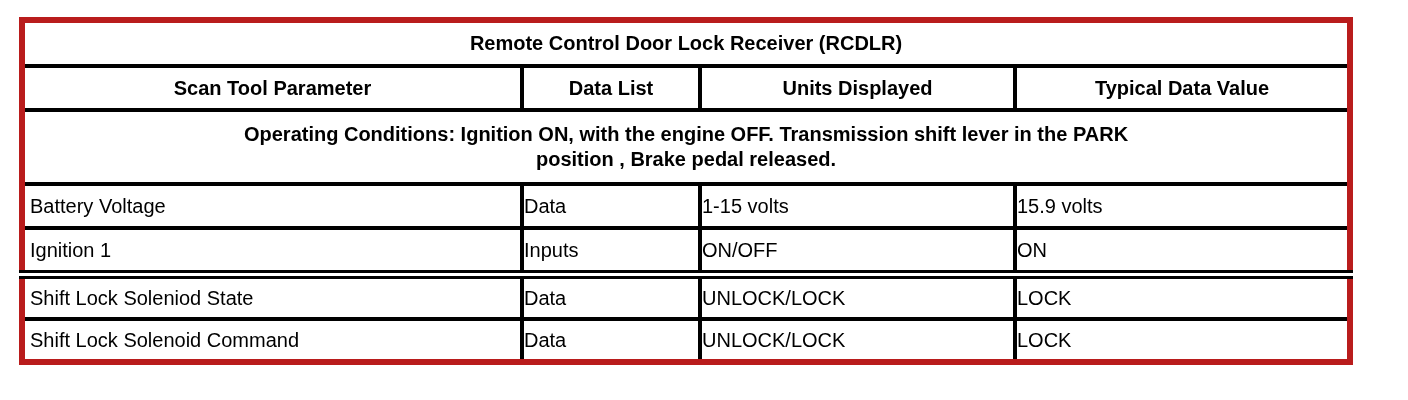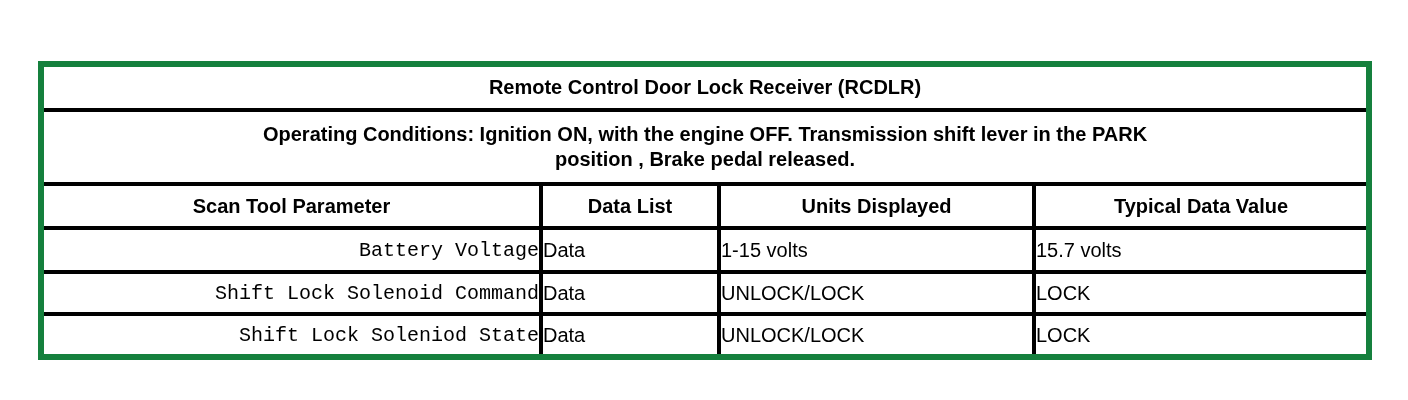--- a/index.html
+++ b/index.html
@@ -13,28 +13,27 @@
   .page {
     position: relative;
     width: 1408px;
     height: 400px;
     background: #ffffff;
     font-family: "Liberation Sans", sans-serif;
     color: #000000;
   }
   table.rcdlr {
     position: absolute;
-    left: 38px;
+    left: 19px;
     top: 17px;
     width: 1328px;
     border-collapse: collapse;
     table-layout: fixed;
     background: #ffffff;
-    border: 6px solid #15803d;
-    margin-top: 44px;
+    border: 6px solid #b91c1c;
   }
   table.rcdlr td, table.rcdlr th {
     border: 4px solid #000000;
     vertical-align: middle;
     padding: 0;
     font-size: 20px;
     line-height: 1.25;
     overflow: hidden;
     white-space: nowrap;
   }
@@ -53,23 +52,22 @@
     text-align: center;
     font-weight: bold;
   }
   td.opcond-cell .oc-line {
     text-align: center;
   }
   tr.data-row td {
     font-weight: normal;
   }
   tr.data-row td.param {
-    text-align: right;
+    text-align: left;
     padding-left: 5px;
-    font-family: Liberation Mono, monospace;
   }
   tr.data-row td.ctr {
   }
   tr.row-h40 td { height: 40px; }
   tr.row-h38 td { height: 38px; }
   tr.double-bottom td {
     border-bottom: 9px double #000000;
   }
 </style>
 </head>
@@ -81,44 +79,50 @@
       <col style="width:500px">
       <col style="width:178px">
       <col style="width:315px">
       <col style="width:335px">
     </colgroup>
     <tbody>
       <tr>
         <td colspan="4" class="title-cell">Remote Control Door Lock Receiver (RCDLR)</td>
       </tr>
       <tr>
+        <th class="hdr">Scan Tool Parameter</th>
+        <th class="hdr">Data List</th>
+        <th class="hdr">Units Displayed</th>
+        <th class="hdr">Typical Data Value</th>
+      </tr>
+      <tr>
         <td colspan="4" class="opcond-cell">
           <div class="oc-line">Operating Conditions: Ignition ON, with the engine OFF. Transmission shift lever in the PARK</div>
           <div class="oc-line">position , Brake pedal released.</div>
         </td>
       </tr>
-      <tr>
-        <th class="hdr">Scan Tool Parameter</th>
-        <th class="hdr">Data List</th>
-        <th class="hdr">Units Displayed</th>
-        <th class="hdr">Typical Data Value</th>
-      </tr>
       <tr class="data-row row-h40">
         <td class="param">Battery Voltage</td>
         <td class="ctr">Data</td>
         <td class="ctr">1-15 volts</td>
-        <td class="ctr">15.7 volts</td>
+        <td class="ctr">15.9 volts</td>
+      </tr>
+      <tr class="data-row row-h40 double-bottom">
+        <td class="param">Ignition 1</td>
+        <td class="ctr">Inputs</td>
+        <td class="ctr">ON/OFF</td>
+        <td class="ctr">ON</td>
       </tr>
       <tr class="data-row row-h38">
-        <td class="param">Shift Lock Solenoid Command</td>
+        <td class="param">Shift Lock Soleniod State</td>
         <td class="ctr">Data</td>
         <td class="ctr">UNLOCK/LOCK</td>
         <td class="ctr">LOCK</td>
       </tr>
       <tr class="data-row row-h38">
-        <td class="param">Shift Lock Soleniod State</td>
+        <td class="param">Shift Lock Solenoid Command</td>
         <td class="ctr">Data</td>
         <td class="ctr">UNLOCK/LOCK</td>
         <td class="ctr">LOCK</td>
       </tr>
     </tbody>
   </table>
 </div>
 
 </body></html>

